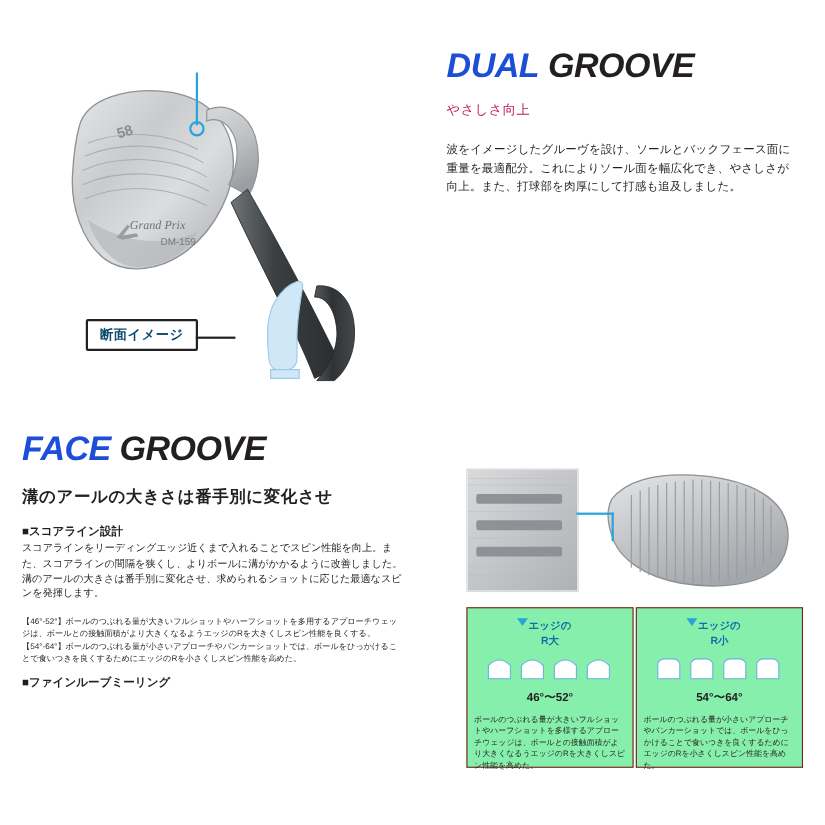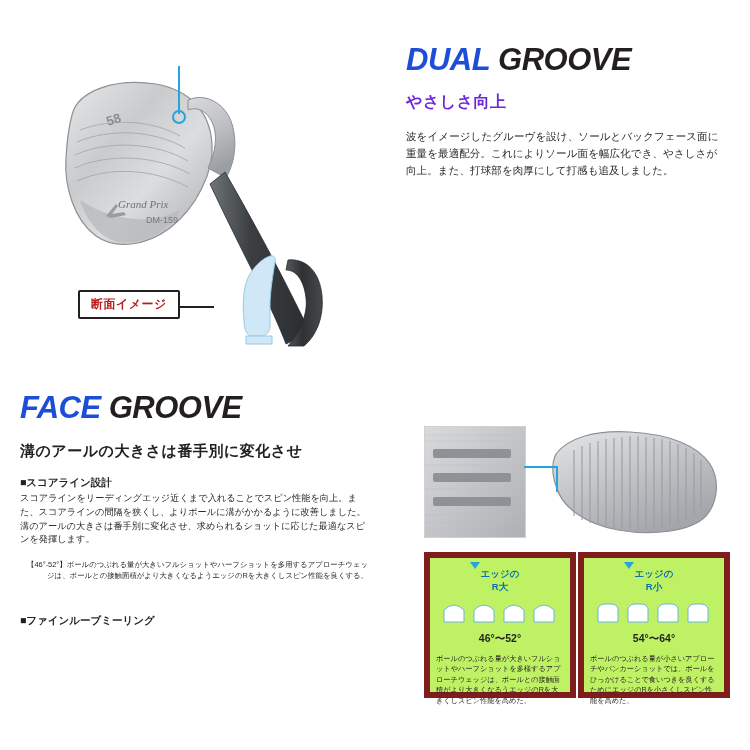--- a/index.html
+++ b/index.html
@@ -39,23 +39,23 @@
   .bighead .red { color: #1d4ed8; }
   .bighead .dark { color: #231f20; }
 
   .subhead {
     font-size: 15px;
     font-weight: bold;
     color: #231f20;
     letter-spacing: 0.5px;
   }
   .subhead-lg {
-    font-size: 16px;
-    font-weight: bold;
-    color: #6d28d9;
+    font-size: 12px;
+    font-weight: normal;
+    color: #be185d;
     letter-spacing: 0.5px;
   }
 
   .body-text {
     font-size: 10.5px;
     line-height: 1.62;
     color: #231f20;
     letter-spacing: 0.1px;
   }
   .body-text-sm {
@@ -80,37 +80,37 @@
     color: #ffffff;
     font-size: 12px;
     font-weight: bold;
     padding: 5px 12px;
     border-radius: 2px;
     white-space: nowrap;
     letter-spacing: 0.5px;
   }
   .callout.dark {
     background: #ffffff;
-    color: #b91c1c;
+    color: #0c4a6e;
     border: 2px solid #231f20;
     padding: 4px 11px;
   }
   .leader {
     background: #29a3dc;
   }
   .leader-dark { background: #231f20; }
 
   
   .clubwrap { position: absolute; left: 20px; top: 60px; width: 330px; height: 300px; }
 
   
   .panel {
     position: absolute;
-    background: #bef264;
-    border: 6px solid #7f1d1d;
+    background: #86efac;
+    border: 1px solid #7f1d1d;
     box-sizing: border-box;
   }
   .panel-title {
     font-size: 9.5px;
     font-weight: bold;
     color: #0f6fa8;
     text-align: center;
   }
   .panel-range {
     font-size: 10.5px;
@@ -214,21 +214,22 @@
 
   <div class="abs bighead" style="left:20px; top:392px;">
     <span class="red">FACE</span><span class="dark" style="margin-left:8px;">GROOVE</span>
   </div>
 
   <div class="abs subhead" style="left:20px; top:442px;">溝のアールの大きさは番手別に変化させ</div>
 
   <div class="abs sec-label" style="left:20px; top:476px;">■スコアライン設計</div>
   <div class="abs body-text-sm" style="left:20px; top:492px; width:348px;">スコアラインをリーディングエッジ近くまで入れることでスピン性能を向上。また、スコアラインの間隔を狭くし、よりボールに溝がかかるように改善しました。溝のアールの大きさは番手別に変化させ、求められるショットに応じた最適なスピンを発揮します。</div>
 
-  <div class="abs body-text-xs" style="left:20px; top:560px; width:348px;text-align:right;">【46°-52°】ボールのつぶれる量が大きいフルショットやハーフショットを多用するアプローチウェッジは、ボールとの接触面積がより大きくなるようエッジのRを大きくしスピン性能を良くする。</div>
+  <div class="abs body-text-xs" style="left:20px; top:560px; width:348px;">【46°-52°】ボールのつぶれる量が大きいフルショットやハーフショットを多用するアプローチウェッジは、ボールとの接触面積がより大きくなるようエッジのRを大きくしスピン性能を良くする。</div>
+  <div class="abs body-text-xs" style="left:20px; top:583px; width:348px;">【54°-64°】ボールのつぶれる量が小さいアプローチやバンカーショットでは、ボールをひっかけることで食いつきを良くするためにエッジのRを小さくしスピン性能を高めた。</div>
 
   <div class="abs sec-label" style="left:20px; top:614px;">■ファインルーブミーリング</div>
 
   <div class="abs" style="left:424px; top:426px; width:100px; height:110px; overflow:hidden; border:1px solid #cfd2d5;">
     <svg width="100" height="110" viewBox="0 0 100 110">
       <defs>
         <linearGradient id="macrog" x1="0" y1="0" x2="1" y2="1">
           <stop offset="0%" stop-color="#d9dadc"></stop>
           <stop offset="50%" stop-color="#c3c5c8"></stop>
           <stop offset="100%" stop-color="#aeb1b4"></stop>

